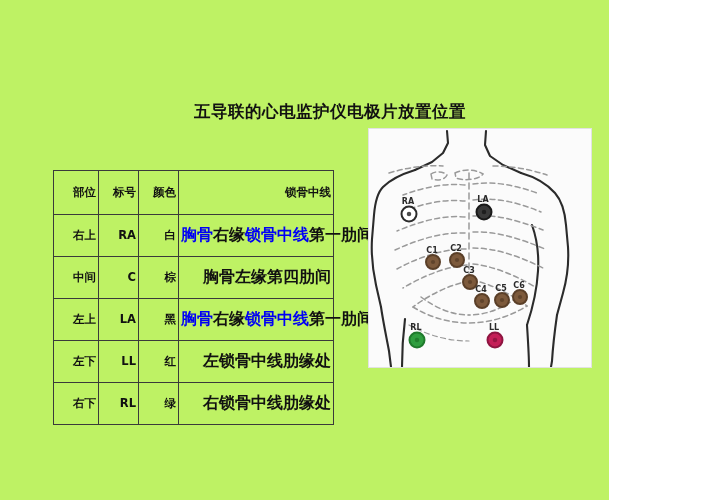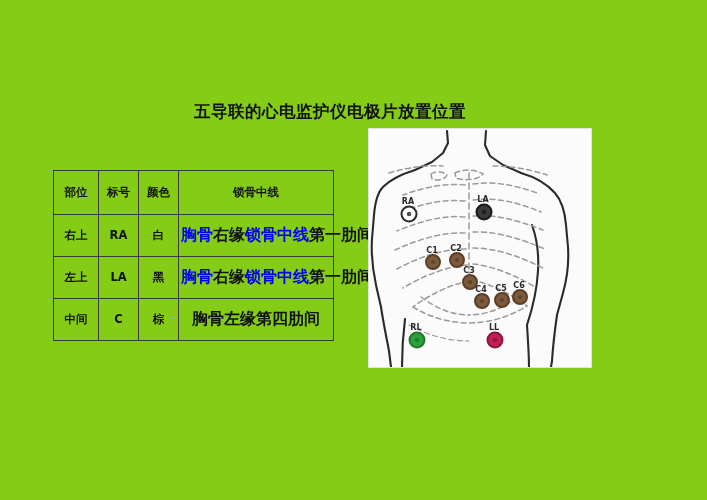--- a/index.html
+++ b/index.html
@@ -5,22 +5,22 @@
   * { box-sizing: border-box; }
   html, body {
     margin: 0; padding: 0;
     width: 707px; height: 500px;
     background: #ffffff;
     font-family: "DejaVu Sans", "Liberation Sans", sans-serif;
     overflow: hidden;
   }
   #page {
     position: relative;
-    width: 707px; height: 500px;
-    background: #84cc16;
+    width: 609px; height: 500px;
+    background: #bef264;
   }
 
   
   #title {
     position: absolute;
     left: 0; top: 101px;
     width: 707px;
     text-align: center;
     font-size: 16.5px;
     font-weight: bold;
@@ -40,21 +40,21 @@
     width: 280px;
   }
   table.elec-table {
     border-collapse: collapse;
     width: 280px;
     table-layout: fixed;
   }
   table.elec-table td {
     border: 1px solid #3a3a3a;
     height: 42px;
-    text-align: center;
+    text-align: right;
     vertical-align: middle;
     font-size: 11.5px;
     font-weight: bold;
     color: #111111;
     padding: 0 2px;
     line-height: 1.15;
     margin-top: 8px;
   }
   table.elec-table tr td:nth-child(1) { width: 45px; }
   table.elec-table tr td:nth-child(2) { width: 40px; }
@@ -99,30 +99,42 @@
             <td>颜色</td>
             <td>锁骨中线</td>
           </tr>
           <tr>
             <td>右上</td>
             <td>RA</td>
             <td>白</td>
             <td><span class="site-text"><span class="hl">胸骨</span><span>右缘</span><span class="hl">锁骨中线</span><span>第一肋间</span></span></td>
           </tr>
           <tr>
+            <td>中间</td>
+            <td>C</td>
+            <td>棕</td>
+            <td><span class="site-text"><span>胸骨左缘第四肋间</span></span></td>
+          </tr>
+          <tr>
             <td>左上</td>
             <td>LA</td>
             <td>黑</td>
             <td><span class="site-text"><span class="hl">胸骨</span><span>右缘</span><span class="hl">锁骨中线</span><span>第一肋间</span></span></td>
           </tr>
           <tr>
-            <td>中间</td>
-            <td>C</td>
-            <td>棕</td>
-            <td><span class="site-text"><span>胸骨左缘第四肋间</span></span></td>
+            <td>左下</td>
+            <td>LL</td>
+            <td>红</td>
+            <td><span class="site-text"><span>左锁骨中线肋缘处</span></span></td>
+          </tr>
+          <tr>
+            <td>右下</td>
+            <td>RL</td>
+            <td>绿</td>
+            <td><span class="site-text"><span>右锁骨中线肋缘处</span></span></td>
           </tr>
         </tbody>
     </table>
   </div>
 
   <div id="figure">
     <svg viewBox="0 0 224 240" xmlns="http://www.w3.org/2000/svg">
       <rect x="0" y="0" width="224" height="240" fill="#fbfbfb"></rect>
 
       <g fill="none" stroke="#2b2b2b" stroke-width="2.1" stroke-linecap="round" stroke-linejoin="round">

